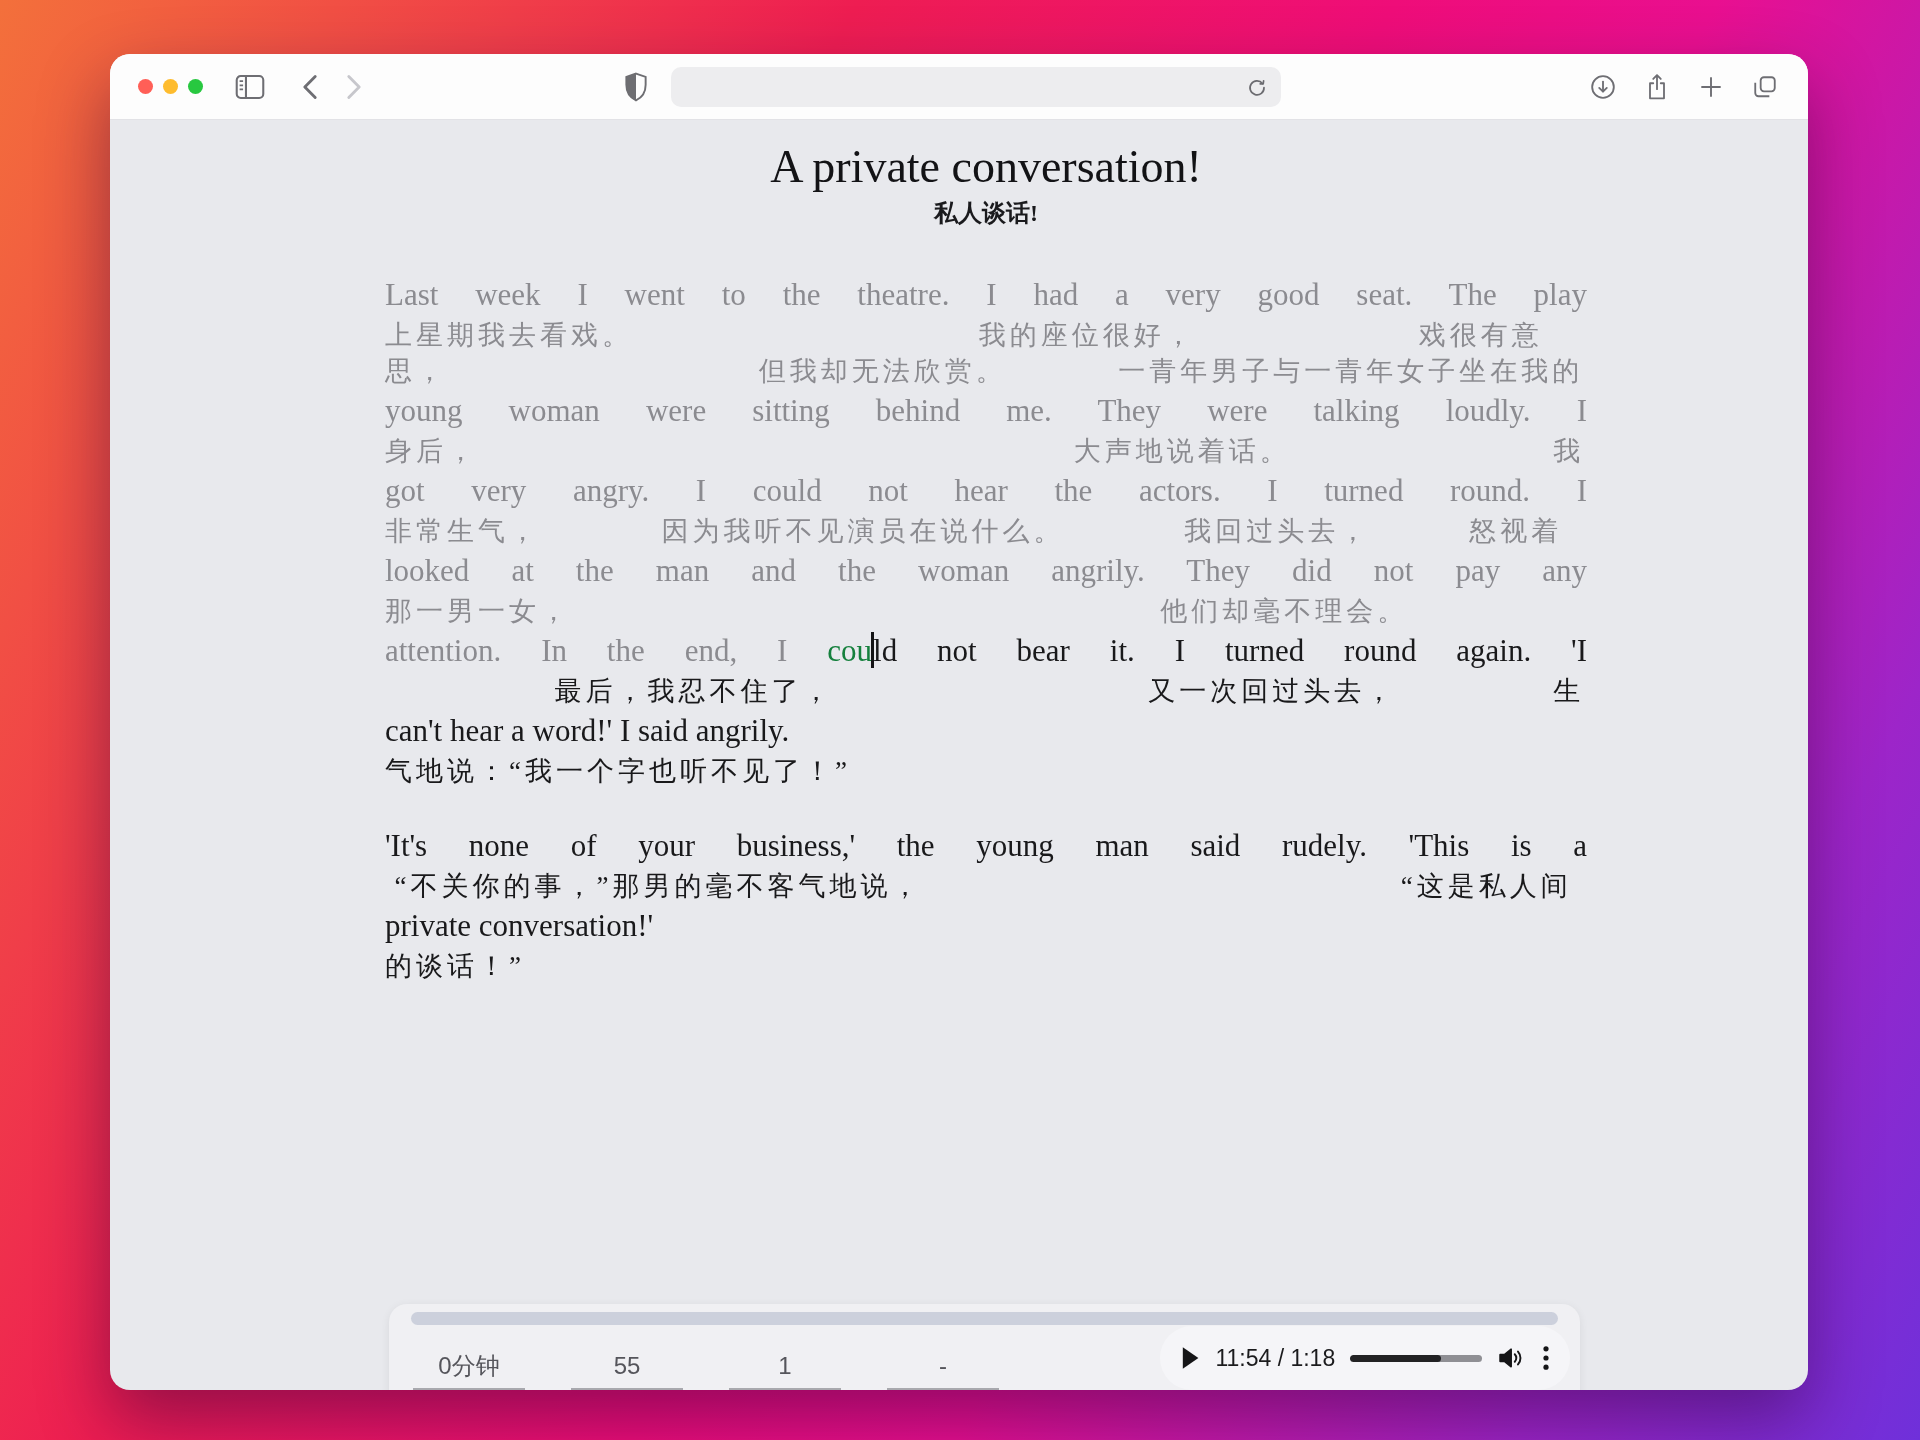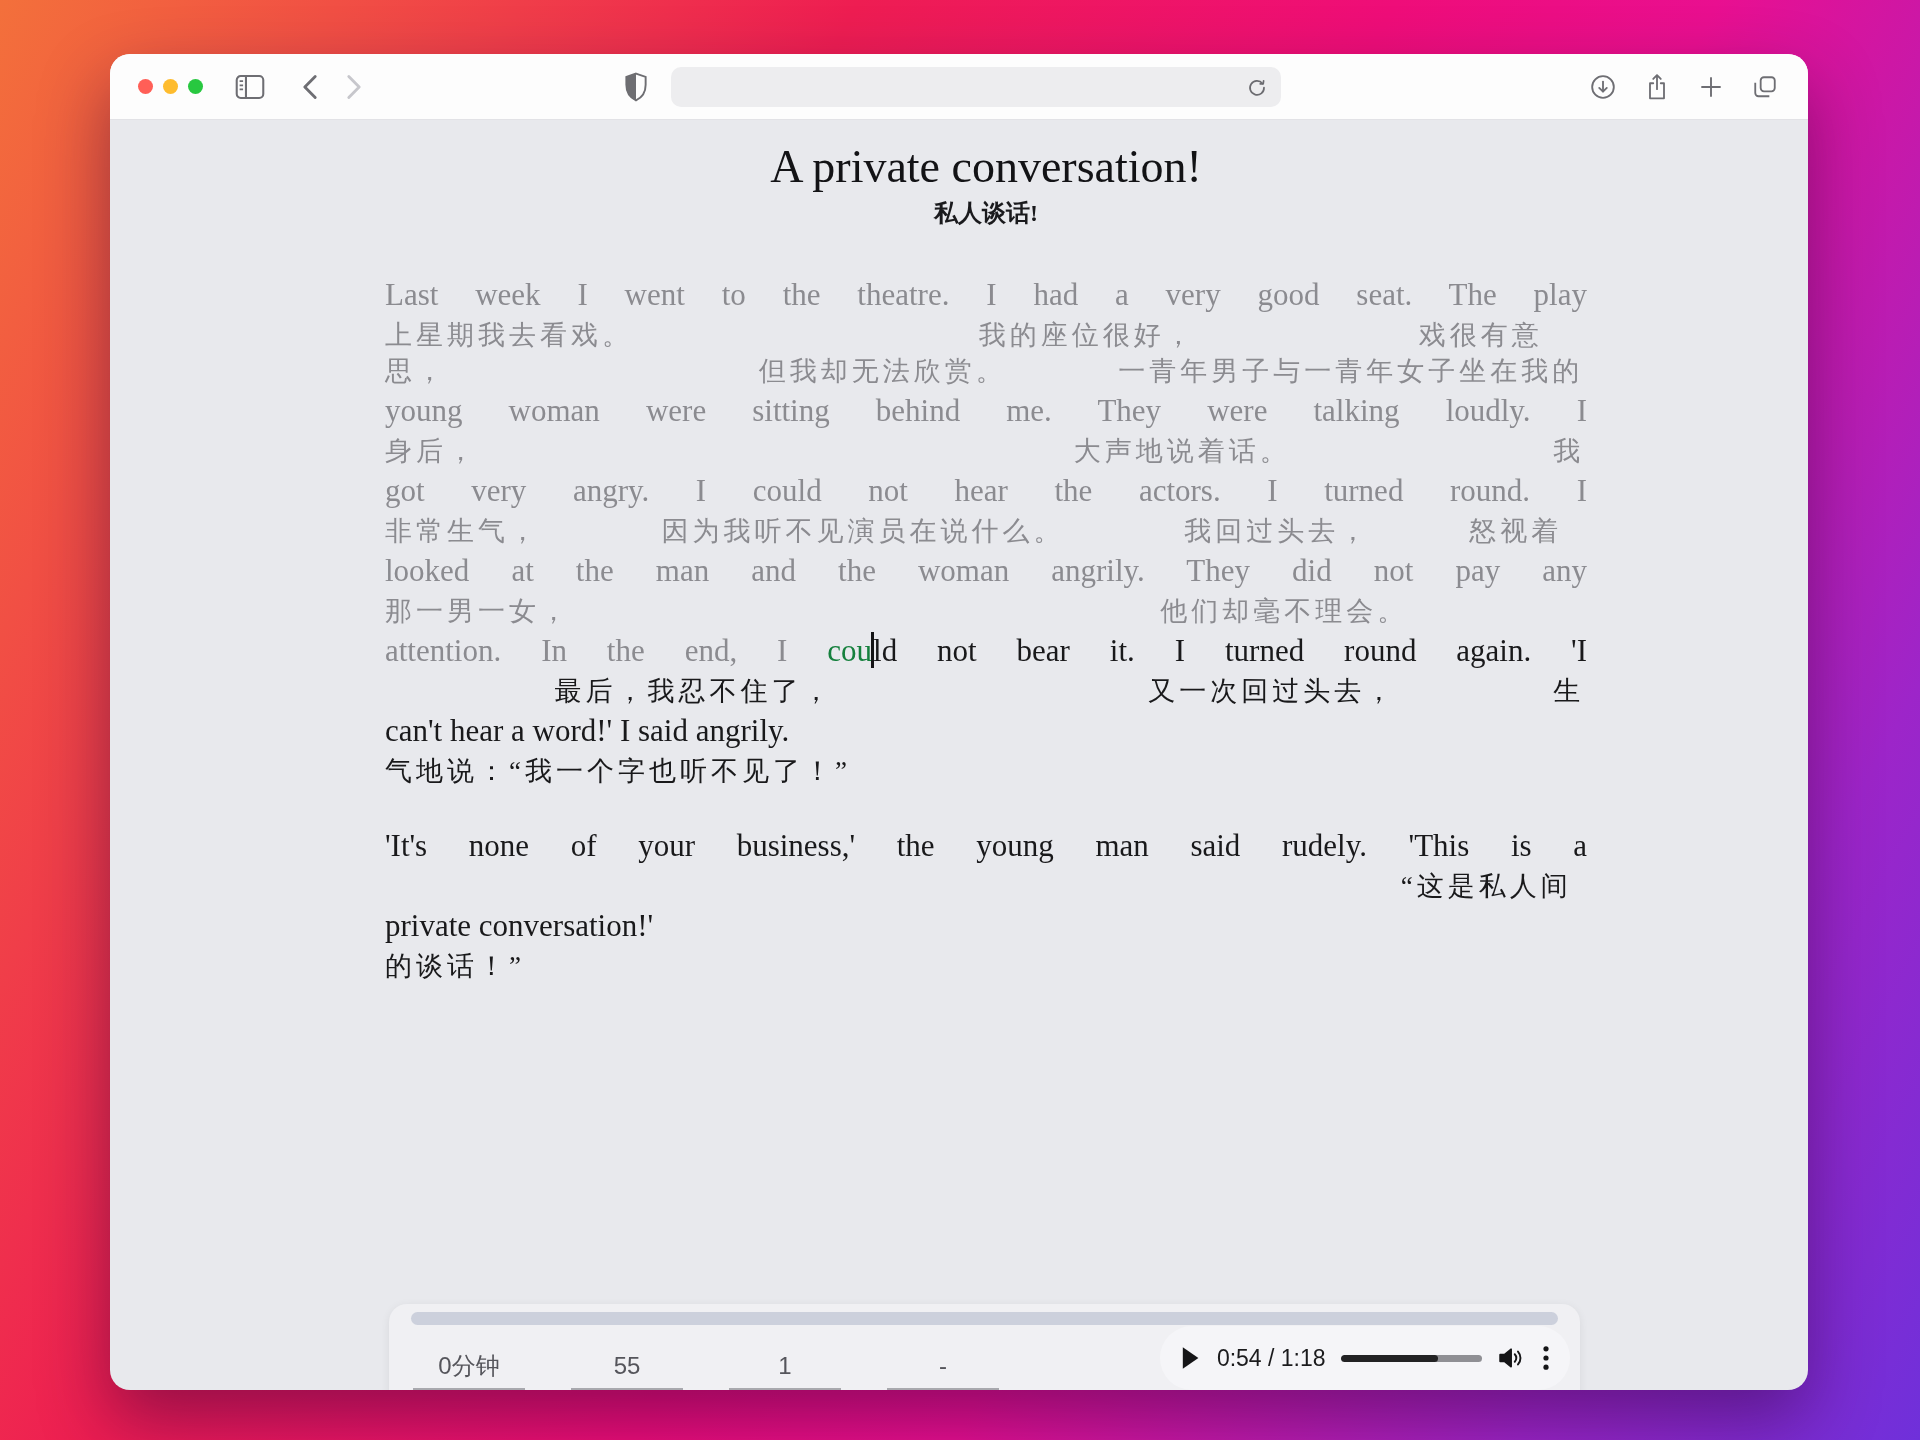--- a/index.html
+++ b/index.html
@@ -202,20 +202,21 @@
               <span class="seg-untyped" style="left: 97.2%;">生</span>
             </div>
             <div class="line-en nojust"><span class="seg-untyped">can't hear a word!' I said angrily.</span></div>
             <div class="line-zh">
               <span class="seg-untyped" style="left: 0%;">气地说：“我一个字也听不见了！”</span>
             </div>
           </div>
           <div class="paragraph">
             <div class="line-en"><span class="seg-untyped">'It's none of your business,' the young man said rudely. 'This is a</span></div>
             <div class="line-zh">
+              <span class="seg-untyped" style="left: 0.8%;">“不关你的事，”那男的毫不客气地说，</span>
               <span class="seg-untyped" style="left: 84.5%; font-family: Liberation Serif, serif;">“这是私人间</span>
             </div>
             <div class="line-en nojust"><span class="seg-untyped">private conversation!'</span></div>
             <div class="line-zh">
               <span class="seg-untyped" style="left: 0%;">的谈话！”</span>
             </div>
           </div>
         </div>
     </div>
 
@@ -240,21 +241,21 @@
             <div class="stat-line"></div>
           </div>
         </div>
 
       <div class="audio-pill">
         <button class="play-btn">
           <svg width="20" height="24" viewBox="0 0 16 20">
               <polygon points="2,1 15,10 2,19" fill="#151517"></polygon>
             </svg>
         </button>
-        <span class="time">0:54 / 1:18</span>
+        <span class="time">11:54 / 1:18</span>
         <div class="seek">
           <div class="seek-fill" style="width: 69%;"></div>
         </div>
         <button class="icon-btn">
           <svg width="28" height="28" viewBox="0 0 26 26" fill="none" stroke="#151517" stroke-width="1.8" stroke-linejoin="round">
             <polygon points="3,10 7,10 13,5 13,21 7,16 3,16" fill="#151517"></polygon>
             <path d="M16.5 9.5 a5 5 0 0 1 0 7" stroke-linecap="round"></path>
             <path d="M19.5 7 a9 9 0 0 1 0 12" stroke-linecap="round"></path>
           </svg>
         </button>

